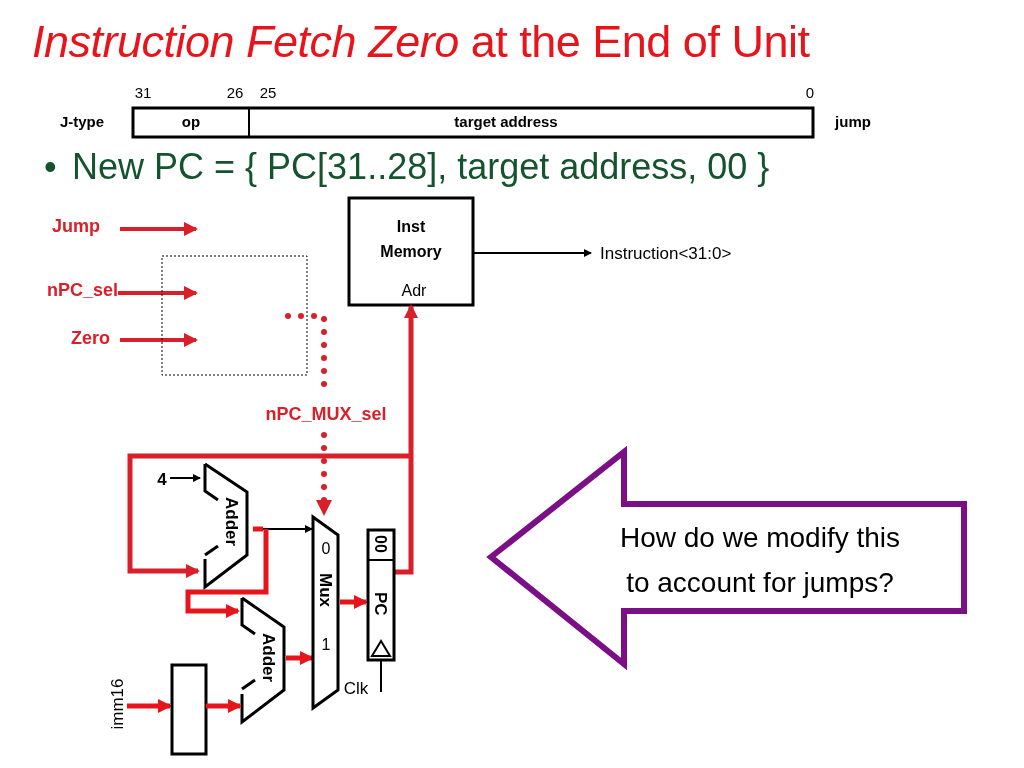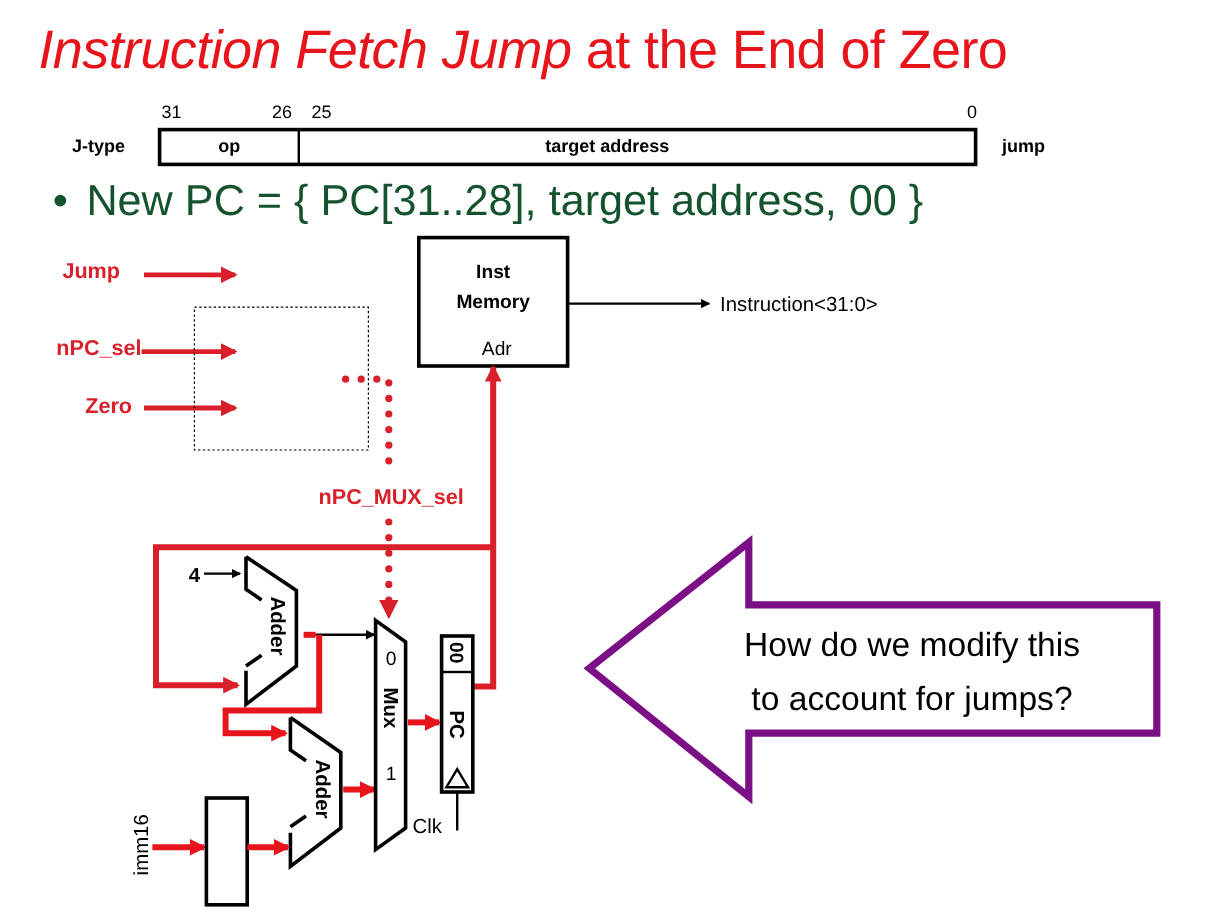--- a/index.html
+++ b/index.html
@@ -10,21 +10,21 @@
   .bullet { position:absolute; left:44px; top:146px; font-size:36px; color:#14532d; white-space:nowrap; }
   .bullet .dot { display:inline-block; width:28px; }
   svg text { font-family:"Liberation Sans", sans-serif; }
 </style>
 </head>
 <body>
 
 <div id="slide">
 
   <div class="title">
-    <span class="ital">Instruction Fetch Jump</span><span> at the End of  Zero</span>
+    <span class="ital">Instruction Fetch Zero</span><span> at the End of  Unit</span>
   </div>
 
   <div class="bullet">
     <span class="dot">•</span><span>New PC = { PC[31..28], target address, 00 }</span>
   </div>
 
   <svg width="1024" height="768" style="position:absolute;left:0;top:0;">
     <defs>
       <marker id="ahBlack" markerWidth="8" markerHeight="8" refX="7" refY="4" orient="auto" markerUnits="userSpaceOnUse">
         <path d="M0,0 L8,4 L0,8 z" fill="#000"></path>

